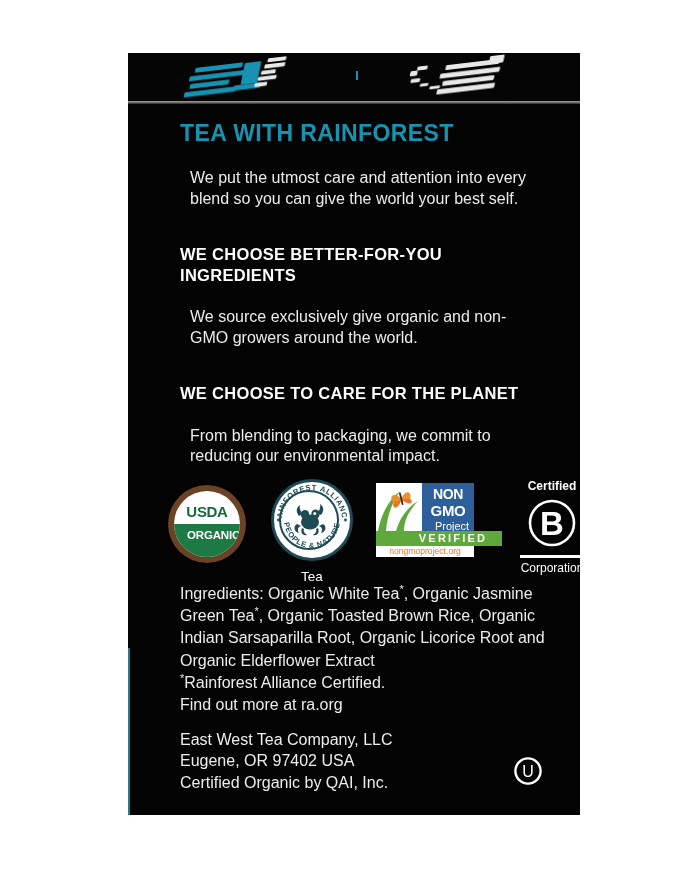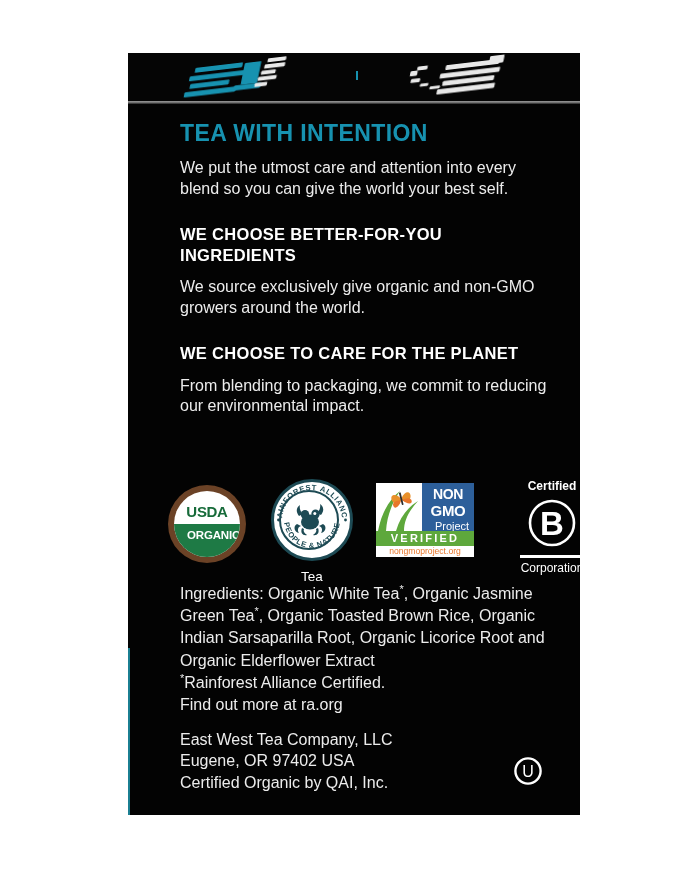--- a/index.html
+++ b/index.html
@@ -93,21 +93,21 @@
   h2.subhead {
     margin: 0;
     color: #ffffff;
     font-size: 16.5px;
     font-weight: bold;
     letter-spacing: 0.3px;
     line-height: 1.28;
     text-transform: uppercase;
   }
   p.body-copy {
-    margin: 0;
+    margin: 10px;
     color: #ececec;
     font-size: 16px;
     line-height: 1.28;
     font-weight: normal;
   }
   .block-gap-a { height: 12px; }
   .block-gap-b { height: 25px; }
   .block-gap-c { height: 11px; }
 
   
@@ -191,21 +191,21 @@
     background: #2d5f9a; color: #ffffff;
     text-align: center;
   }
   .ng-line1 { font-size: 14px; font-weight: bold; line-height: 1; margin-top: 4px; letter-spacing: -0.3px;}
   .ng-line2 { font-size: 15px; font-weight: bold; line-height: 1; margin-top: 2px; letter-spacing: -0.3px;}
   .ng-line3 { font-size: 11px; line-height: 1; margin-top: 3px; padding-left: 8px; }
   #ng-verified {
     position: absolute; left: 0; top: 48px; width: 98px; height: 15px;
     background: #5ea83c; color: #ffffff;
     font-size: 11px; font-weight: bold; letter-spacing: 2.2px;
-    text-align: center; line-height: 15px;
+    text-align: center; line-height: 15px; padding-left: 28px;
   }
   #ng-url {
     position: absolute; left: 0; top: 63px; width: 98px; height: 11px;
     color: #e8762a; font-size: 8.6px; font-weight: normal;
     text-align: center; line-height: 11px;
   }
 
   
   #seal-bcorp { left: 348px; top: 4px; width: 72px; height: 102px; color: #ffffff; }
   #bcorp-certified {
@@ -289,21 +289,21 @@
       <div class="gbar white" style="left:34px; top:20px; width:50px; height:5px;"></div>
       <div class="gbar white" style="left:30px; top:28px; width:56px; height:5px;"></div>
       <div class="gbar white" style="left:76px; top:0px;  width:14px; height:8px;"></div>
     </div>
 
   </div>
   <div id="brand-divider"></div>
 
   <div id="content">
 
-    <h1 class="headline">TEA WITH INTENTION</h1>
+    <h1 class="headline">TEA WITH RAINFOREST</h1>
     <div class="block-gap-a"></div>
     <p class="body-copy">We put the utmost care and attention into every blend so you can give the world your best self.</p>
 
     <div class="block-gap-b"></div>
 
     <h2 class="subhead">WE CHOOSE BETTER-FOR-YOU INGREDIENTS</h2>
     <div class="block-gap-c"></div>
     <p class="body-copy">We source exclusively give organic and non-GMO growers around the world.</p>
 
     <div class="block-gap-b"></div>

